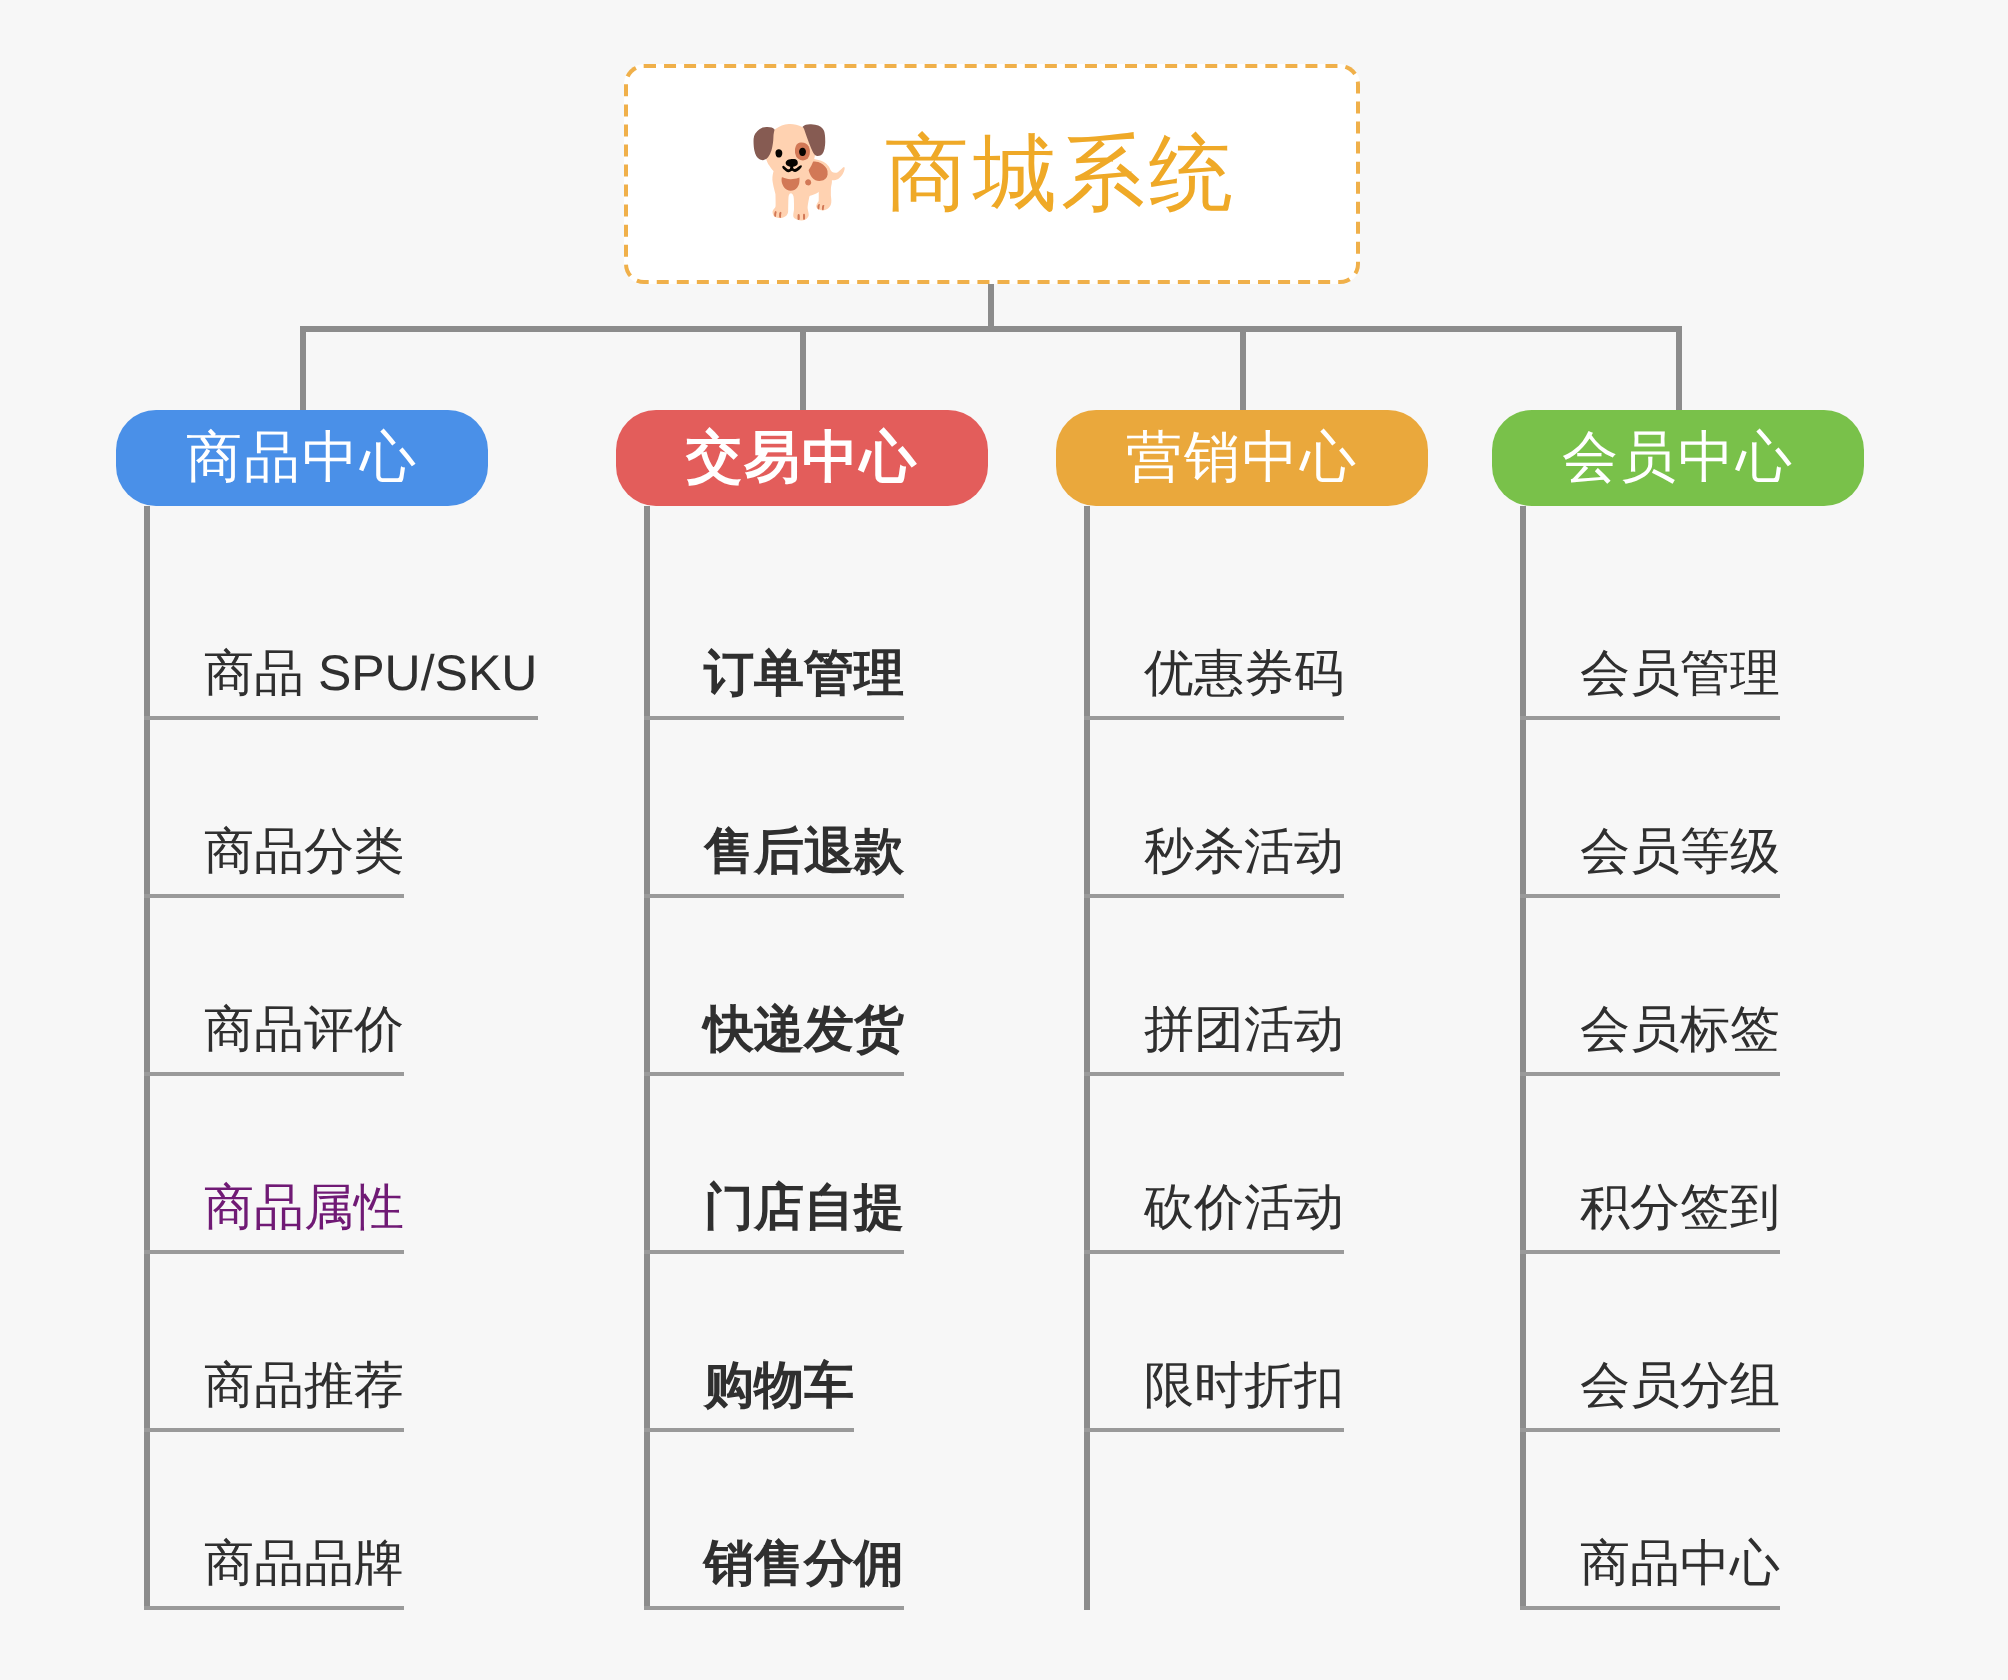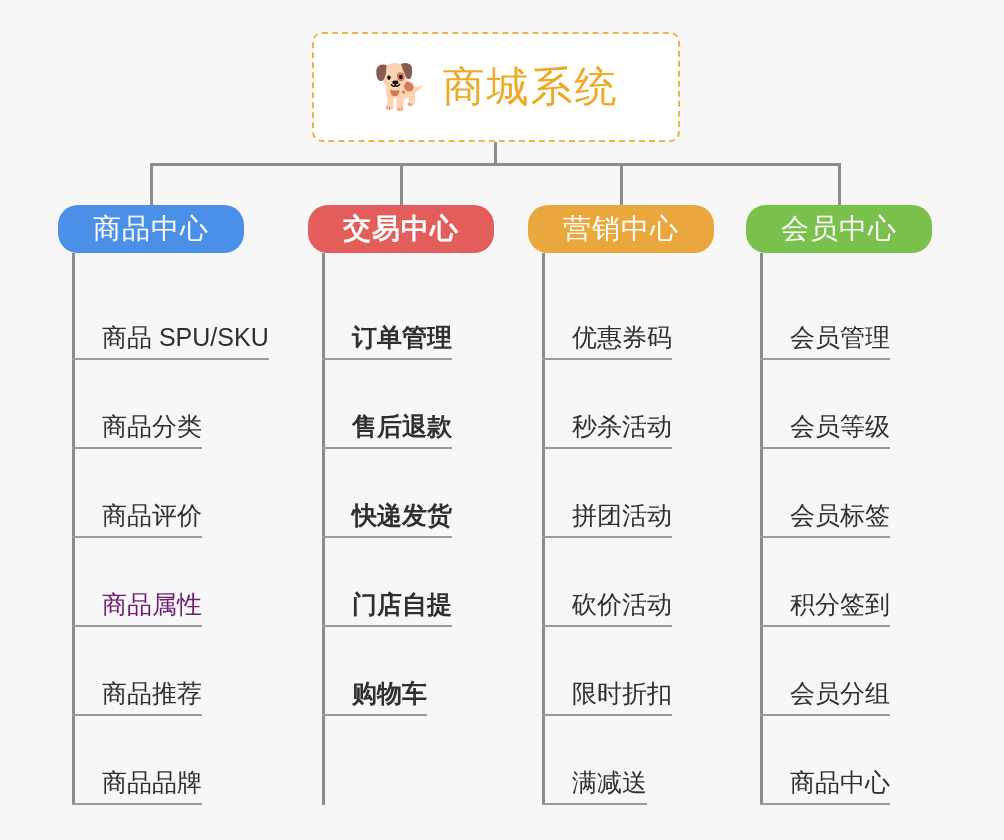--- a/index.html
+++ b/index.html
@@ -195,20 +195,23 @@
         </div>
       <div class="leaf">
           <span class="leaf-inner"><span class="leaf-label" style="color: rgb(47, 47, 47);">快递发货</span><span class="leaf-underline" style="background: rgb(154, 154, 154);"></span></span>
         </div>
       <div class="leaf">
           <span class="leaf-inner"><span class="leaf-label" style="color: rgb(47, 47, 47);">门店自提</span><span class="leaf-underline" style="background: rgb(154, 154, 154);"></span></span>
         </div>
       <div class="leaf">
           <span class="leaf-inner"><span class="leaf-label" style="color: rgb(47, 47, 47);">购物车</span><span class="leaf-underline" style="background: rgb(154, 154, 154);"></span></span>
         </div>
+      <div class="leaf">
+          <span class="leaf-inner"><span class="leaf-label" style="color: rgb(47, 47, 47);">销售分佣</span><span class="leaf-underline" style="background: rgb(154, 154, 154);"></span></span>
+        </div>
     </div>
   </div>
 
   <div class="column col-3">
     <div class="cat-header" style="background: rgb(234, 168, 60); color: rgb(255, 255, 255);">营销中心</div>
     <div class="leaf-list">
       <div class="trunk" style="background: rgb(140, 140, 140); height: 552px;"></div>
       <div class="leaf">
           <span class="leaf-inner"><span class="leaf-label" style="color: rgb(47, 47, 47);">优惠券码</span><span class="leaf-underline" style="background: rgb(154, 154, 154);"></span></span>
         </div>
@@ -217,23 +220,20 @@
         </div>
       <div class="leaf">
           <span class="leaf-inner"><span class="leaf-label" style="color: rgb(47, 47, 47);">拼团活动</span><span class="leaf-underline" style="background: rgb(154, 154, 154);"></span></span>
         </div>
       <div class="leaf">
           <span class="leaf-inner"><span class="leaf-label" style="color: rgb(47, 47, 47);">砍价活动</span><span class="leaf-underline" style="background: rgb(154, 154, 154);"></span></span>
         </div>
       <div class="leaf">
           <span class="leaf-inner"><span class="leaf-label" style="color: rgb(47, 47, 47);">限时折扣</span><span class="leaf-underline" style="background: rgb(154, 154, 154);"></span></span>
         </div>
-      <div class="leaf">
-          <span class="leaf-inner"><span class="leaf-label" style="color: rgb(47, 47, 47);">满减送</span><span class="leaf-underline" style="background: rgb(154, 154, 154);"></span></span>
-        </div>
     </div>
   </div>
 
   <div class="column col-4">
     <div class="cat-header" style="background: rgb(121, 193, 74); color: rgb(255, 255, 255);">会员中心</div>
     <div class="leaf-list">
       <div class="trunk" style="background: rgb(140, 140, 140); height: 552px;"></div>
       <div class="leaf">
           <span class="leaf-inner"><span class="leaf-label" style="color: rgb(47, 47, 47);">会员管理</span><span class="leaf-underline" style="background: rgb(154, 154, 154);"></span></span>
         </div>

